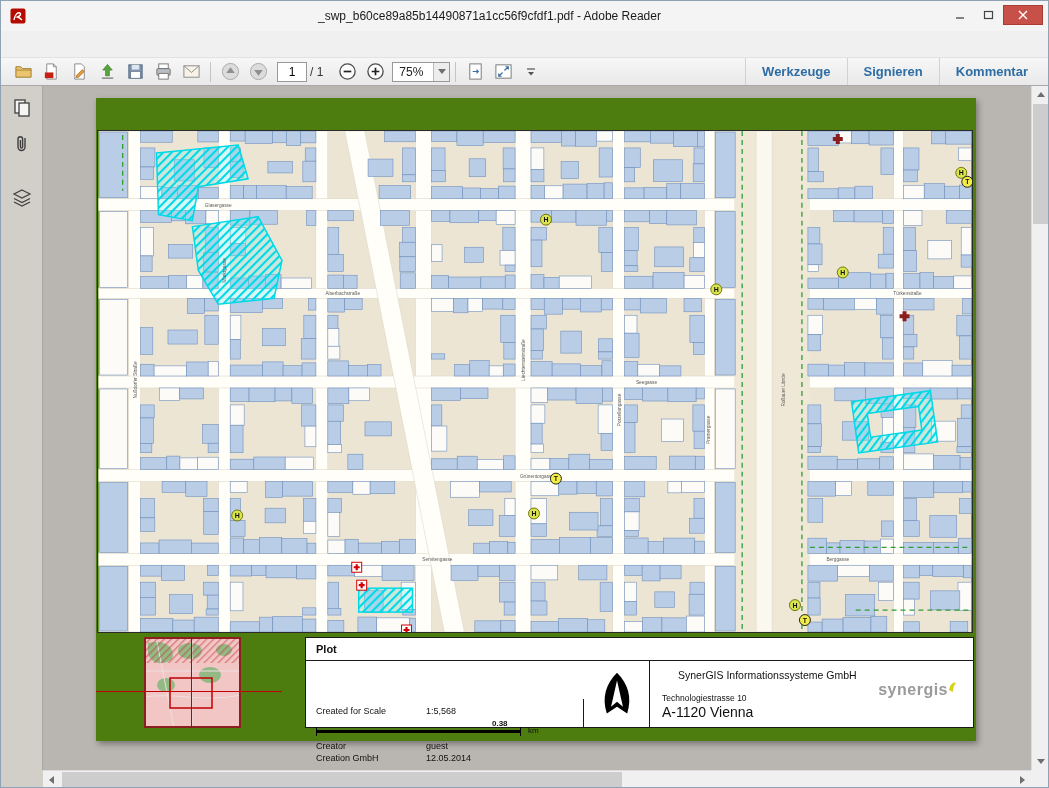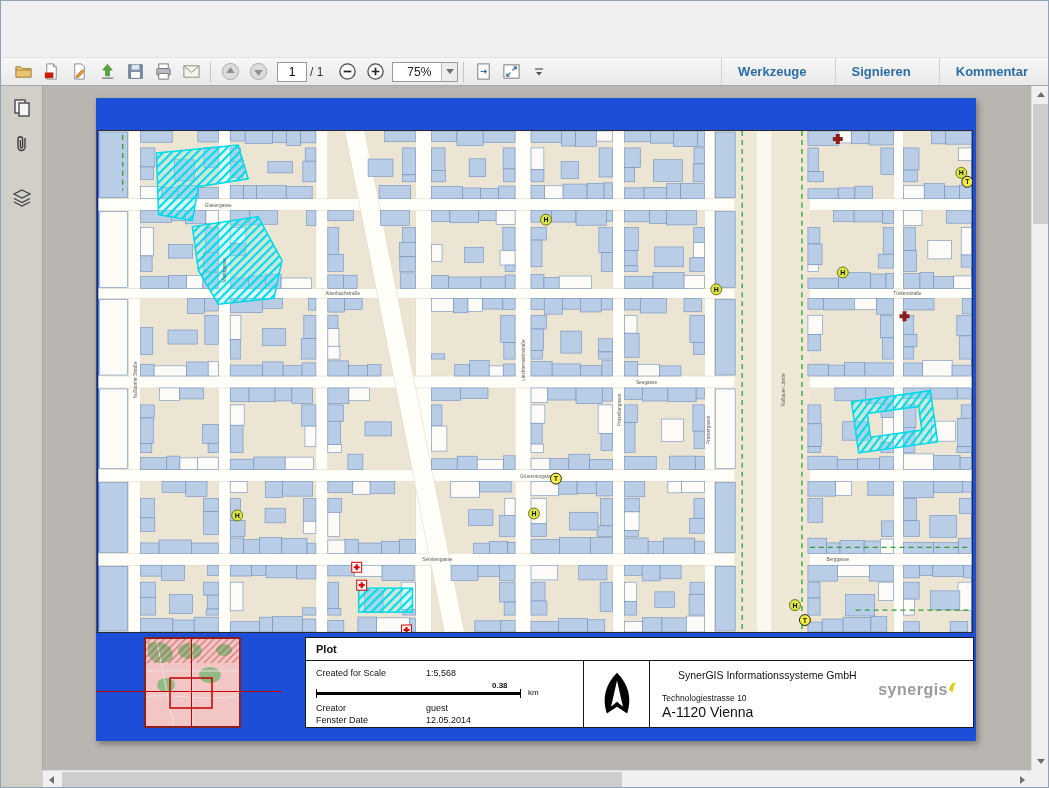--- a/index.html
+++ b/index.html
@@ -20,45 +20,45 @@
   .menu-item{display:inline-block;padding:4px 8px;font-size:12px;color:#1a1a1a;}
   .menu-item::first-letter{text-decoration:underline;}
   .menubar-close{position:absolute;right:10px;top:7px;}
 
   
   .toolbar{position:absolute;top:56px;left:0;right:0;height:29px;background:linear-gradient(#f7f7f7,#e9e9e9);border-top:1px solid #e2e2e2;border-bottom:1px solid #a8a8a8;display:flex;align-items:center;padding-left:8px;}
   .tb-btn{width:28px;height:24px;display:flex;align-items:center;justify-content:center;background:transparent;border:none;}
   .tb-sep{width:1px;height:20px;background:#c4c4c4;margin:0 5px;}
   .page-input{width:30px;height:20px;border:1px solid #999;text-align:center;font-size:12px;background:#fff;margin:0 3px 0 5px;}
   .page-total{font-size:12px;color:#333;margin-right:10px;}
-  .zoom-combo{display:flex;align-items:center;height:20px;border:1px solid #999;background:#fff;margin-left:3px;padding-left:8px;}
+  .zoom-combo{display:flex;align-items:center;height:20px;border:1px solid #999;background:#fff;margin-left:3px;}
   .zoom-value{width:40px;padding-left:6px;font-size:12px;color:#222;}
   .zoom-arrow{width:16px;height:18px;border-left:1px solid #bbb;background:#ededed;display:flex;align-items:center;justify-content:center;}
-  .tb-right{position:absolute;right:4px;top:0;height:100%;display:flex;align-items:stretch;gap:12px;}
+  .tb-right{position:absolute;right:4px;top:0;height:100%;display:flex;align-items:stretch;}
   .tb-action{display:flex;align-items:center;padding:0 16px;font-size:13px;font-weight:bold;color:#2e6da4;border-left:1px solid #d2d2d2;}
 
   
   .sidebar{position:absolute;left:0;top:85px;width:42px;bottom:17px;background:#d2cfc9;border-right:1px solid #a9a69f;display:flex;flex-direction:column;align-items:center;}
   .side-btn{width:30px;height:28px;display:flex;align-items:center;justify-content:center;background:transparent;border:none;}
   .side-btn.b1{margin-top:8px;} .side-btn.b2{margin-top:8px;} .side-btn.b3{margin-top:26px;}
   .bottomleft{position:absolute;left:0;bottom:0;width:42px;height:17px;background:#d2cfc9;}
 
   
   .docarea{position:absolute;left:42px;top:85px;right:17px;bottom:17px;background:#b9b6b1;overflow:hidden;}
-  .pdf-page{position:absolute;left:53px;top:12px;width:880px;height:643px;background:#1d4ed8;box-shadow:2px 3px 6px rgba(0,0,0,0.35);}
+  .pdf-page{position:absolute;left:53px;top:12px;width:880px;height:643px;background:#4d7c0f;box-shadow:2px 3px 6px rgba(0,0,0,0.35);}
   .map{position:absolute;left:1px;top:32px;width:876px;height:503px;border:1px solid #2b2b2b;display:block;}
   .overview{position:absolute;left:48px;top:539px;width:97px;height:91px;display:block;}
   .cross-h{position:absolute;left:0;top:593px;width:186px;height:1px;background:#c00000;}
   .cross-v{position:absolute;left:95px;top:539px;width:1px;height:91px;background:#c00000;}
 
   .info-table{position:absolute;left:209px;top:539px;width:669px;height:91px;border:1px solid #1a1a1a;background:#fff;}
   .plot-row{height:23px;border-bottom:1px solid #1a1a1a;}
   .plot-row span{display:inline-block;margin:5px 0 0 10px;font-size:11px;font-weight:bold;color:#111;}
   .info-cells{position:absolute;left:0;top:23px;right:0;bottom:0;display:flex;}
-  .cell-left{position:relative;width:278px;border-right:1px solid #1a1a1a;}
+  .cell-left{position:relative;width:278px;border-right:1px solid #1a1a1a;margin-top:38px;}
   .cell-north{width:66px;border-right:1px solid #1a1a1a;display:flex;align-items:center;justify-content:center;}
   .cell-company{position:relative;flex:1;}
   .lab{position:absolute;left:10px;font-size:9px;color:#111;}
   .val{position:absolute;left:120px;font-size:9px;color:#111;}
   .l1,.v1{top:7px;} .l2,.v2{top:42px;} .l3,.v3{top:54px;}
   .scalebar{position:absolute;left:10px;top:31px;width:205px;height:3px;background:#000;}
   .scalebar::before,.scalebar::after{content:"";position:absolute;top:-3px;width:1px;height:9px;background:#000;}
   .scalebar::before{left:0;} .scalebar::after{right:0;}
   .scale-num{position:absolute;left:186px;top:20px;font-size:8px;font-weight:bold;color:#111;}
   .scale-unit{position:absolute;left:222px;top:27px;font-size:8px;color:#111;}
@@ -83,20 +83,44 @@
   .tri.up{border-left:4px solid transparent;border-right:4px solid transparent;border-bottom:5px solid #6f6f6f;}
   .tri.down{border-left:4px solid transparent;border-right:4px solid transparent;border-top:5px solid #6f6f6f;}
   .tri.left{border-top:4px solid transparent;border-bottom:4px solid transparent;border-right:5px solid #6f6f6f;}
   .tri.right{border-top:4px solid transparent;border-bottom:4px solid transparent;border-left:5px solid #6f6f6f;}
 </style>
 </head>
 <body>
 
 <div class="window">
 
+  <div class="titlebar">
+    <svg class="app-icon" viewBox="0 0 16 16">
+        <rect x="0.5" y="0.5" width="15" height="15" rx="2" fill="#b30b00"></rect>
+        <path d="M4,12 C5,6 8,4 10,5 C11.5,6 10,8 7.5,9 C9.5,9.5 11,11 12,12" fill="none" stroke="#fff" stroke-width="1.4"></path>
+      </svg>
+    <div class="title-text">_swp_b60ce89a85b14490871a1cc56f9cfdf1.pdf - Adobe Reader</div>
+    <div class="win-btns">
+      <div class="win-btn min">
+          <svg width="10" height="10" viewBox="0 0 10 10">
+            <path d="M1,8 H9" stroke="#444" stroke-width="1.3"></path>
+          </svg>
+        </div>
+      <div class="win-btn max">
+          <svg width="11" height="10" viewBox="0 0 11 10">
+            <rect x="1.5" y="1.5" width="8" height="7" fill="none" stroke="#444" stroke-width="1.2"></rect>
+          </svg>
+        </div>
+      <div class="win-btn close">
+          <svg width="10" height="10" viewBox="0 0 10 10">
+            <path d="M1,1 L9,9 M9,1 L1,9" stroke="#fff" stroke-width="1.4"></path>
+          </svg>
+        </div>
+    </div>
+  </div>
 
 
   <div class="toolbar">
     <button class="tb-btn">
         <svg width="19" height="19" viewBox="0 0 20 20">
           <path d="M2,5 h5 l2,2 h9 v9 h-16 Z" fill="#ecc46e" stroke="#9a7b2d"></path>
           <path d="M2,8.5 h16" stroke="#9a7b2d" stroke-width="0.8"></path>
         </svg>
       </button>
     <button class="tb-btn">
@@ -897,21 +921,21 @@
         </div>
         <div class="info-cells">
           <div class="cell-left">
             <span class="lab l1">Created for Scale</span>
             <span class="val v1">1:5,568</span>
             <div class="scalebar"></div>
             <span class="scale-num">0.38</span>
             <span class="scale-unit">km</span>
             <span class="lab l2">Creator</span>
             <span class="val v2">guest</span>
-            <span class="lab l3">Fenster Date</span>
+            <span class="lab l3">Creation GmbH</span>
             <span class="val v3">12.05.2014</span>
           </div>
           <div class="cell-north">
             <svg width="34" height="50" viewBox="0 0 40 52">
               <path d="M20,1 C33,14 38,30 32,49 L20,41 L8,49 C2,30 7,14 20,1 Z" fill="#000"></path>
               <path d="M20,10 L27,41 L20,35 L13,41 Z" fill="#fff"></path>
             </svg>
           </div>
           <div class="cell-company">
             <div class="company-name">SynerGIS Informationssysteme GmbH</div>

